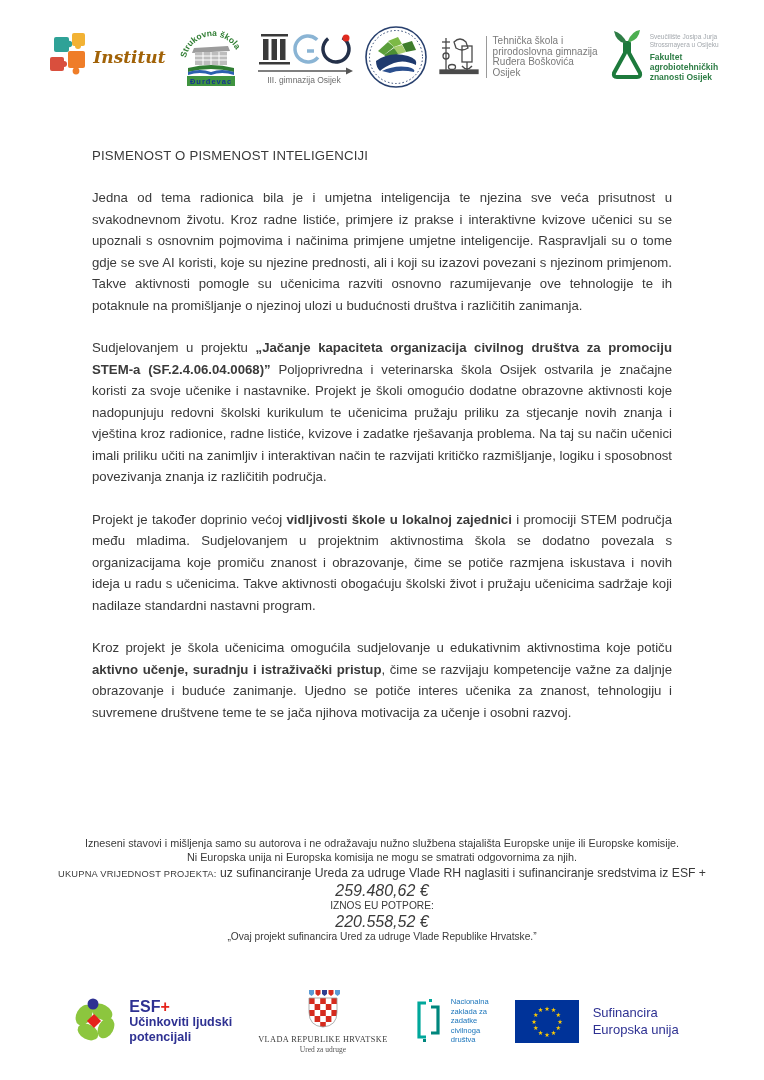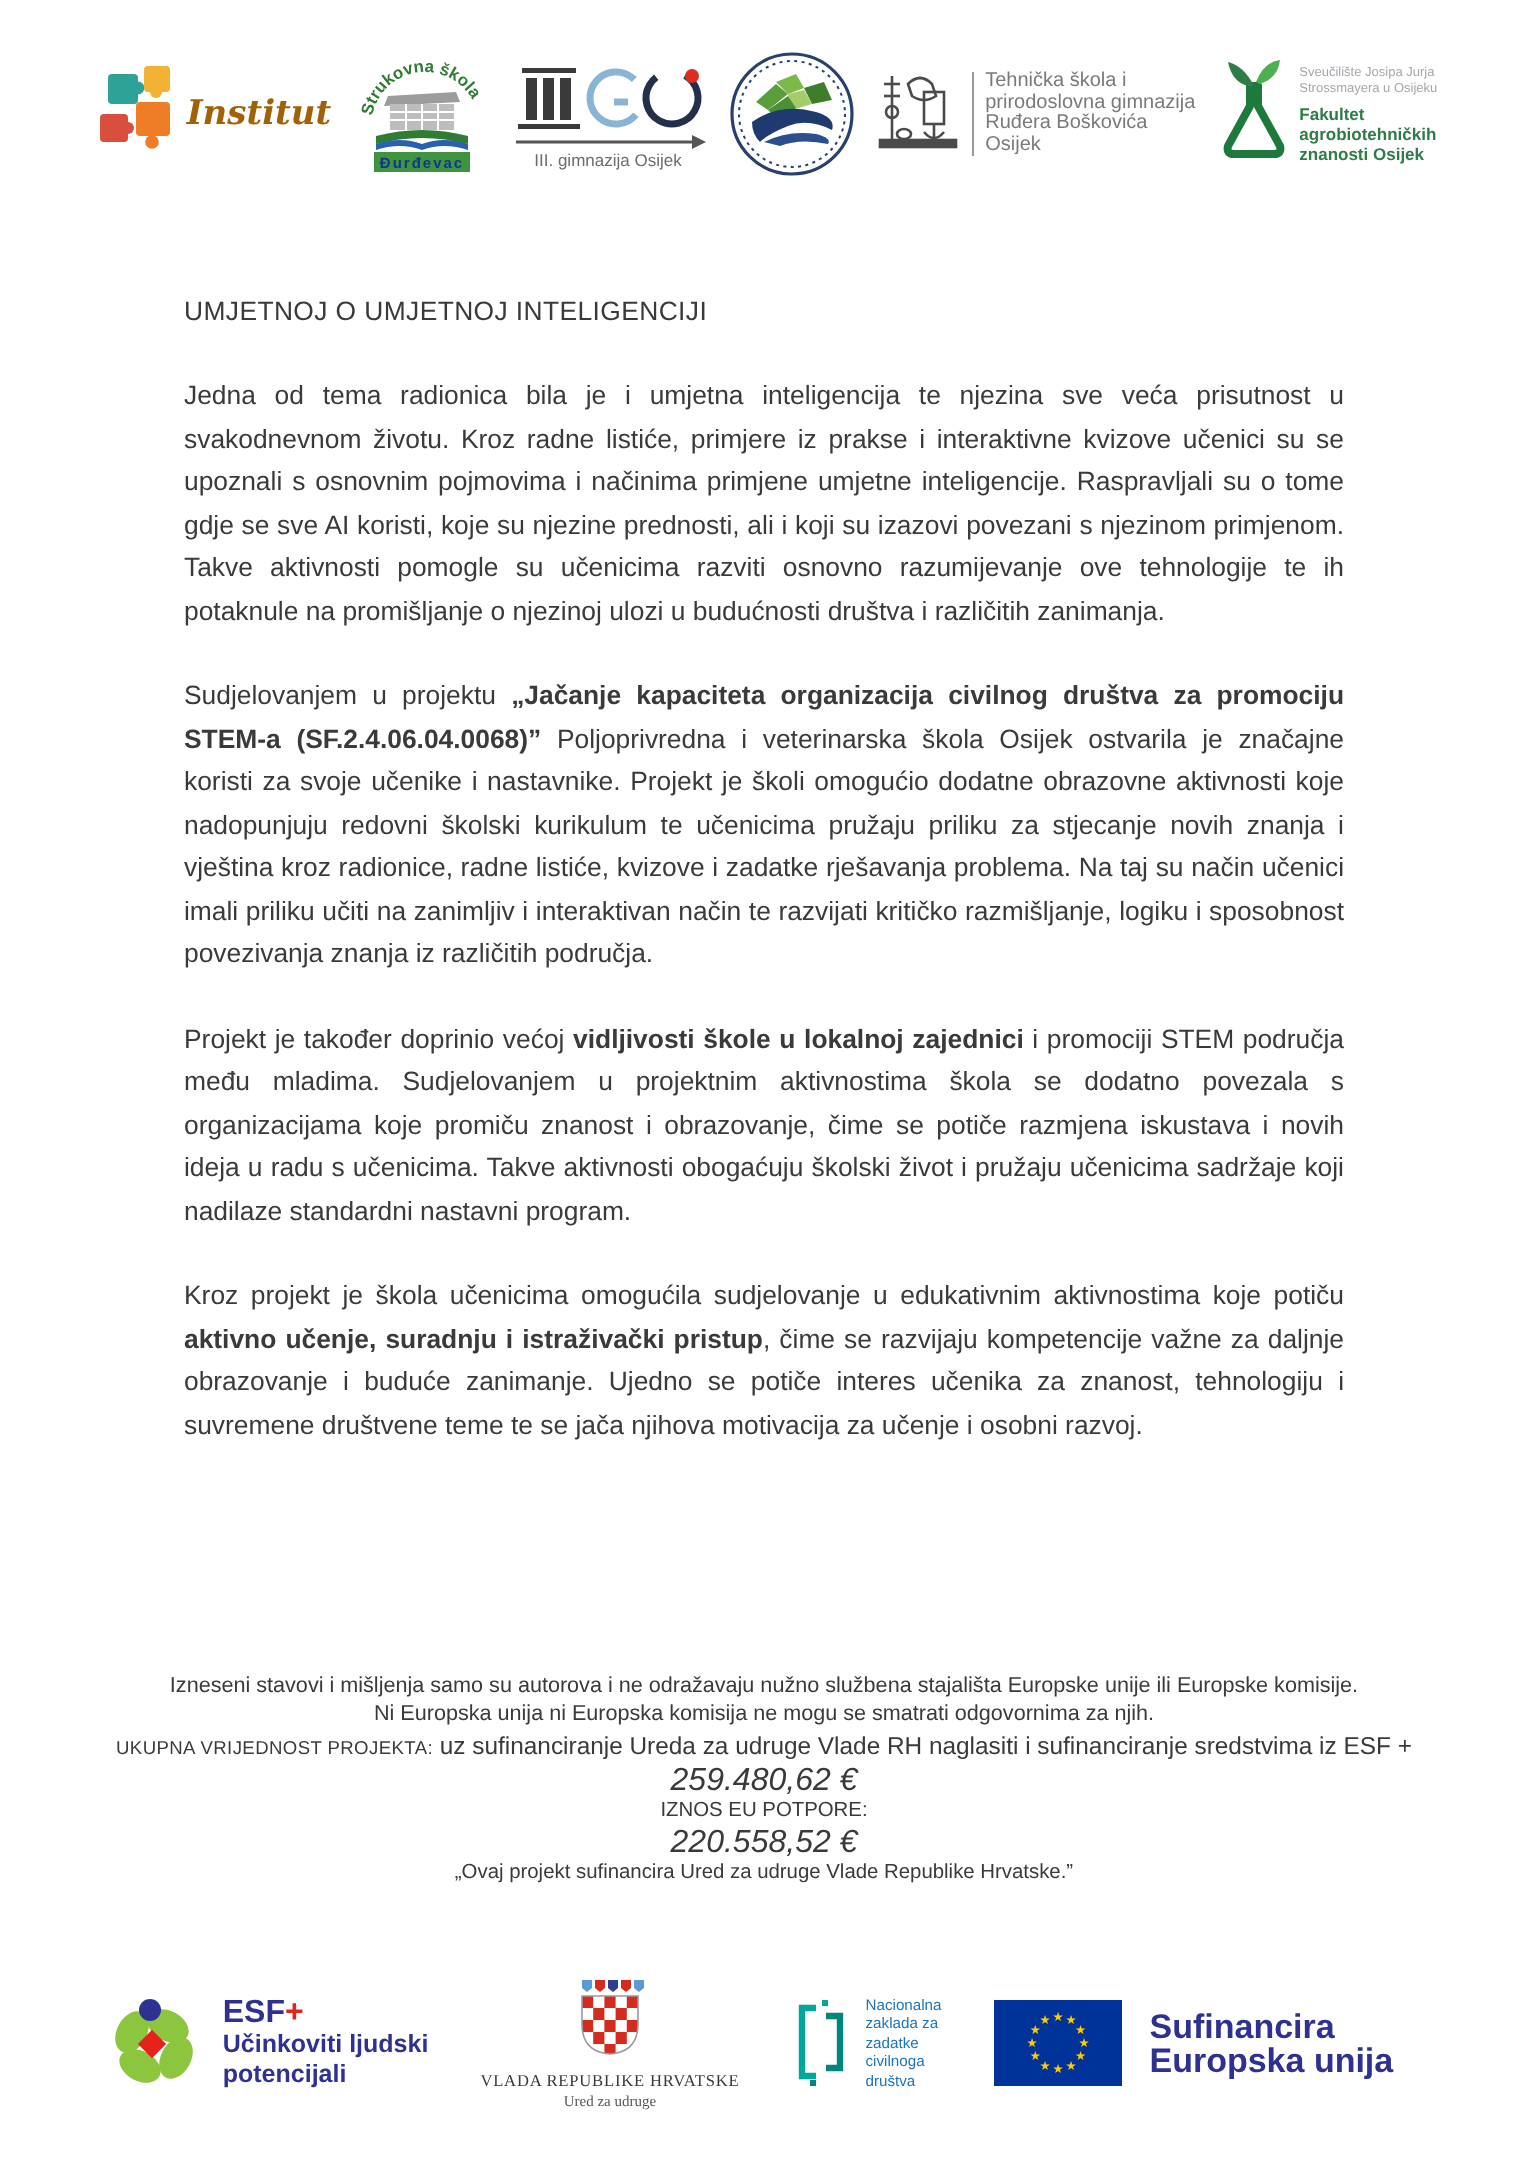--- a/index.html
+++ b/index.html
@@ -48,21 +48,21 @@
     display:flex;justify-content:center;align-items:center;gap:26px;
   }
   .esf-text{color:#2e3192;margin-left:4px;}
   .esf-title{font-size:16px;font-weight:600;line-height:17px;}
   .esf-plus{color:#e5231b;}
   .esf-sub{font-size:12.5px;font-weight:bold;line-height:15px;}
   .vlada-block{text-align:center;font-family:"Liberation Serif","DejaVu Serif",serif;}
   .vlada-l1{font-size:8.3px;font-weight:normal;color:#3a3a3a;letter-spacing:.4px;margin-top:3px;}
   .vlada-l2{font-size:7.5px;color:#555;margin-top:1px;}
   .zaklada-text{font-size:7.6px;line-height:9.5px;color:#1b75bb;margin-left:5px;}
-  .eu-text{color:#2e3192;font-weight:bold;font-size:17px;line-height:17px;margin-left:10px;}
+  .eu-text{color:#2e3192;font-weight:normal;font-size:13px;line-height:17px;margin-left:10px;}
 </style>
 </head>
 <body>
 
 <div class="page">
 
   <div class="header-logos">
 
     <div class="logo">
       <svg width="50" height="54" viewBox="0 0 50 54">
@@ -168,21 +168,21 @@
         <div class="fazos-fac">
           <div>Fakultet</div>
           <div>agrobiotehničkih</div>
           <div>znanosti Osijek</div>
         </div>
       </div>
     </div>
   </div>
 
   <div class="content">
-    <h1 class="doc-title">UMJETNOJ O UMJETNOJ INTELIGENCIJI</h1>
+    <h1 class="doc-title">PISMENOST O PISMENOST INTELIGENCIJI</h1>
 
     <p class="para">
       <span>Jedna od tema radionica bila je i umjetna inteligencija te njezina sve veća prisutnost u svakodnevnom životu. Kroz radne listiće, primjere iz prakse i interaktivne kvizove učenici su se upoznali s osnovnim pojmovima i načinima primjene umjetne inteligencije. Raspravljali su o tome gdje se sve AI koristi, koje su njezine prednosti, ali i koji su izazovi povezani s njezinom primjenom. Takve aktivnosti pomogle su učenicima razviti osnovno razumijevanje ove tehnologije te ih potaknule na promišljanje o njezinoj ulozi u budućnosti društva i različitih zanimanja.</span>
     </p>
 
     <p class="para"><span>Sudjelovanjem u projektu </span><b>„Jačanje kapaciteta organizacija civilnog društva za promociju STEM-a (SF.2.4.06.04.0068)”</b><span> Poljoprivredna i veterinarska škola Osijek ostvarila je značajne koristi za svoje učenike i nastavnike. Projekt je školi omogućio dodatne obrazovne aktivnosti koje nadopunjuju redovni školski kurikulum te učenicima pružaju priliku za stjecanje novih znanja i vještina kroz radionice, radne listiće, kvizove i zadatke rješavanja problema. Na taj su način učenici imali priliku učiti na zanimljiv i interaktivan način te razvijati kritičko razmišljanje, logiku i sposobnost povezivanja znanja iz različitih područja.</span></p>
 
     <p class="para"><span>Projekt je također doprinio većoj </span><b>vidljivosti škole u lokalnoj zajednici</b><span> i promociji STEM područja među mladima. Sudjelovanjem u projektnim aktivnostima škola se dodatno povezala s organizacijama koje promiču znanost i obrazovanje, čime se potiče razmjena iskustava i novih ideja u radu s učenicima. Takve aktivnosti obogaćuju školski život i pružaju učenicima sadržaje koji nadilaze standardni nastavni program.</span></p>
 
     <p class="para"><span>Kroz projekt je škola učenicima omogućila sudjelovanje u edukativnim aktivnostima koje potiču </span><b>aktivno učenje, suradnju i istraživački pristup</b><span>, čime se razvijaju kompetencije važne za daljnje obrazovanje i buduće zanimanje. Ujedno se potiče interes učenika za znanost, tehnologiju i suvremene društvene teme te se jača njihova motivacija za učenje i osobni razvoj.</span></p>

